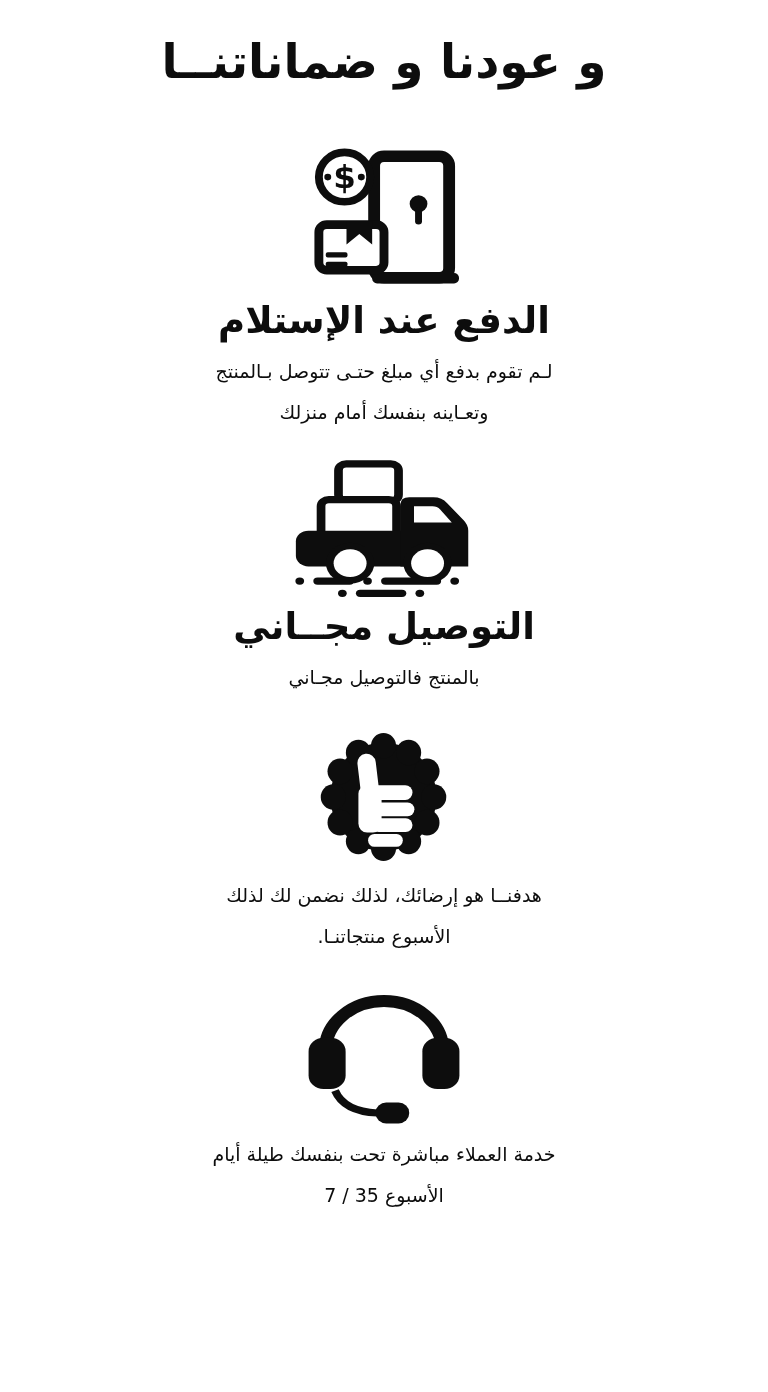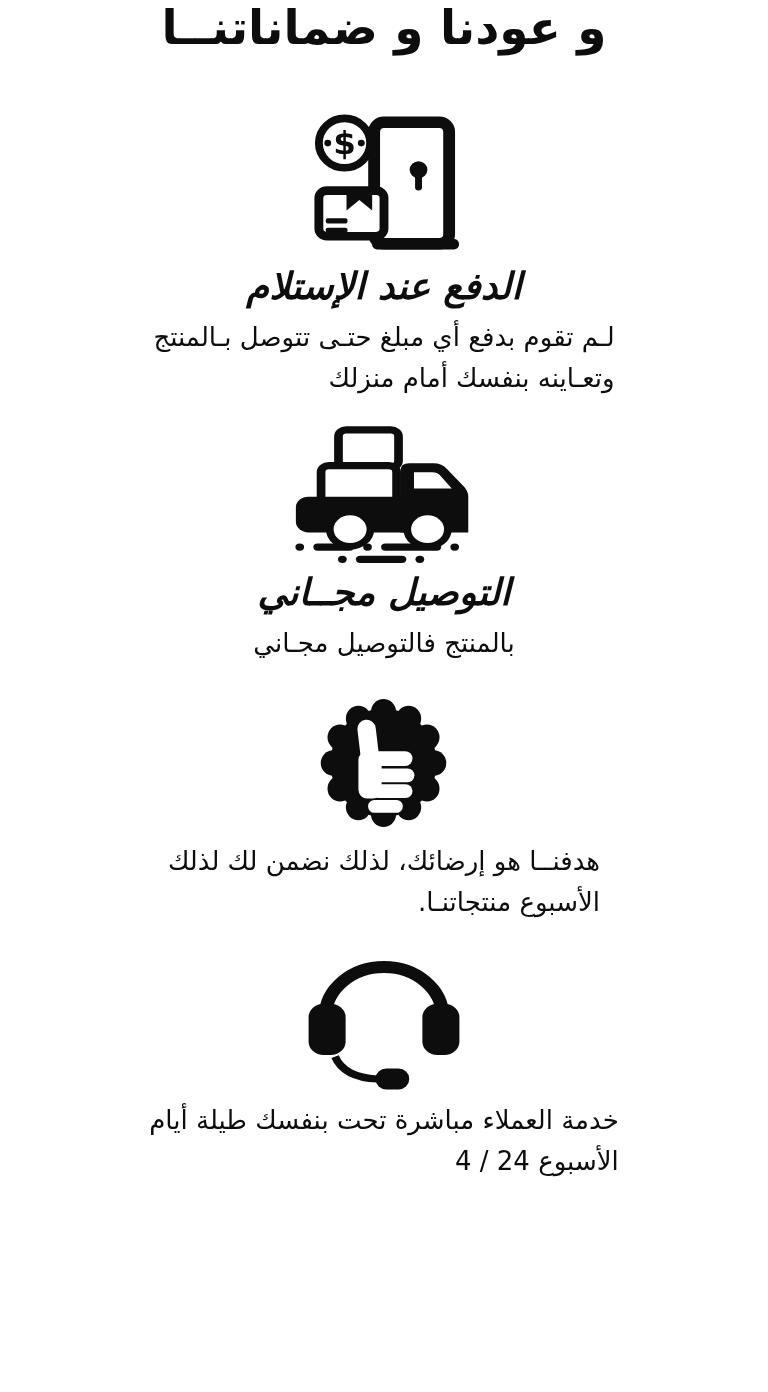--- a/index.html
+++ b/index.html
@@ -9,20 +9,21 @@
     height:1392px;
     background:#ffffff;
     overflow:hidden;
     font-family:"DejaVu Sans",sans-serif;
     color:#0d0d0d;
   }
   .page{
     width:768px;
     height:1392px;
     text-align:center;
+    padding-top:34px;
     box-sizing:border-box;
   }
   .page-title{
     margin:0;
     font-size:47px;
     font-weight:700;
     letter-spacing:0;
     color:#0d0d0d;
   }
   .feature{
@@ -35,28 +36,26 @@
     line-height:0;
   }
   .f1{margin-top:52px}
   .f2{margin-top:26px}
   .f3{margin-top:30px}
   .f4{margin-top:20px}
   .feature-heading{
     margin:6px 0 0 0;
     font-size:37px;
     font-weight:700;
-    font-style:italic;
   }
   .feature-body{
     margin:9px 0 0 0;
-    font-size:26px;
+    font-size:19px;
     line-height:41px;
     font-weight:400;
-    text-align:right;
   }
   .line{display:block;}
 </style>
 </head>
 <body>
 
 <div class="page">
 
   <h1 class="page-title">و عودنا و ضماناتنــا</h1>
 
@@ -166,17 +165,17 @@
         <rect x="12" y="76" width="42" height="64" rx="17" fill="currentColor"></rect>
         <rect x="141" y="76" width="42" height="64" rx="17" fill="currentColor"></rect>
 
         <path d="M42 142 q10 26 48 28" fill="none" stroke="currentColor" stroke-width="9"></path>
 
         <rect x="88" y="157" width="38" height="26" rx="12" fill="currentColor"></rect>
       </svg>
     </div>
     <p class="feature-body">
       <span class="line">خدمة العملاء مباشرة تحت بنفسك طيلة أيام</span>
-      <span class="line">الأسبوع 24 / 4</span>
+      <span class="line">الأسبوع 35 / 7</span>
     </p>
   </section>
 
 </div>
 
 </body></html>

